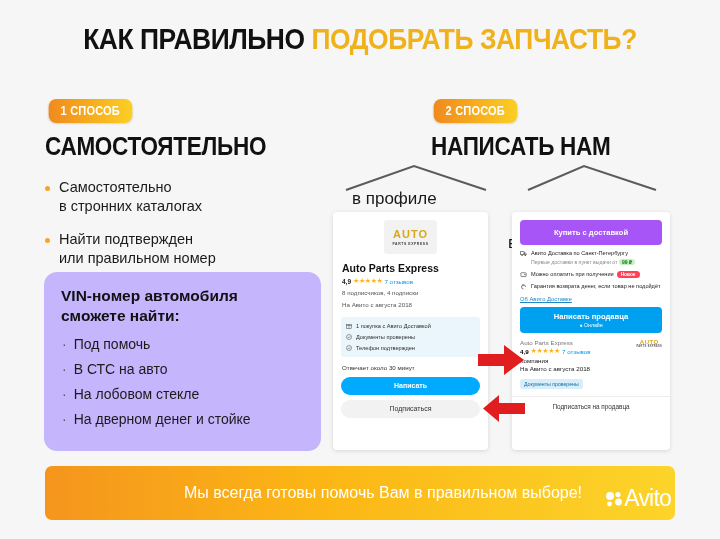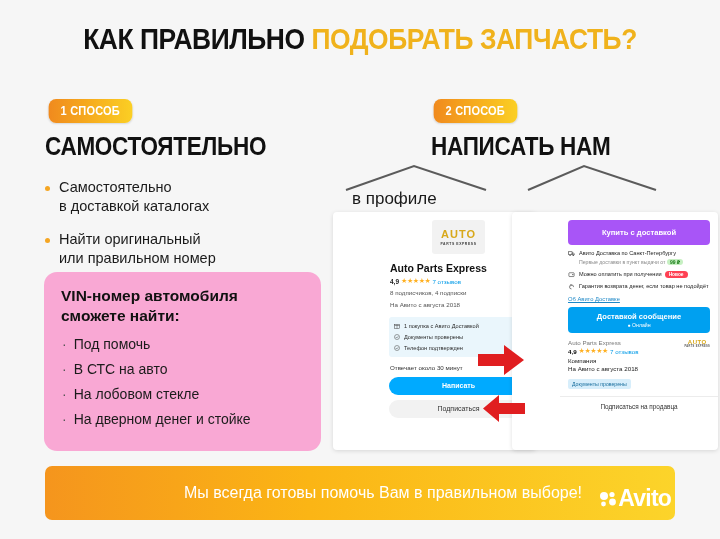--- a/index.html
+++ b/index.html
@@ -66,33 +66,32 @@
   .blt{display:flex;align-items:flex-start;margin-bottom:13px;}
   .blt .dot{
     width:5px;height:5px;border-radius:50%;
     background:#f5a623;margin:8px 9px 0 3px;flex:none;
   }
   .blt .txt{font-size:14.5px;line-height:1.33;color:#1b1b1b;}
 
   
   .vinbox{
     position:absolute;left:44px;top:272px;width:277px;
-    background:#f9a8d4;border-radius:13px;
+    background:#c4b5fd;border-radius:13px;
     padding:14px 16px 16px 17px;
     box-sizing:border-box;
   }
   .vin-title{font-size:15.5px;font-weight:bold;color:#111;line-height:1.28;margin-bottom:9px;}
   .vin-li{display:flex;align-items:flex-start;margin-bottom:7px;font-size:14px;color:#1b1b1b;line-height:1.3;}
   .vin-li .d{margin:0 7px 0 1px;color:#555;}
 
   
   .card{
     position:absolute;background:#fff;border-radius:4px;
     box-shadow:0 1px 4px rgba(0,0,0,.13);
-    padding-left:48px;
   }
   #profile-card{left:333px;top:212px;width:155px;height:238px;}
   #ad-card{left:512px;top:212px;width:158px;height:238px;}
 
   
   .pc-logo{
     margin:8px auto 0 auto;width:53px;height:34px;background:#f2f2f2;
     border-radius:3px;display:flex;flex-direction:column;
     align-items:center;justify-content:center;
   }
@@ -168,47 +167,47 @@
     position:absolute;left:45px;top:466px;width:630px;height:54px;
     background:linear-gradient(90deg,#f5951d 0%,#fbb515 42%,#fcd42a 100%);
     border-radius:7px;
     display:flex;flex-direction:column;align-items:center;justify-content:center;
   }
   .footer .l1{color:#fff;font-size:16px;line-height:1.1;margin-left:46px;}
   .footer .l2{color:#fff;font-size:17px;font-weight:bold;margin-top:4px;letter-spacing:.3px;}
   .avito{
     position:absolute;right:4px;bottom:10px;display:flex;align-items:center;
   }
-  .avito .wd{color:#fff;font-size:23px;font-weight:bold;letter-spacing:-0.8px;line-height:1;}
+  .avito .wd{color:#fff;font-size:23px;font-weight:normal;letter-spacing:-0.8px;line-height:1;}
 </style>
 </head>
 <body>
 
 <div class="page">
 
   <div class="title">
     <span class="blk">КАК ПРАВИЛЬНО</span>
     <span class="ylw">ПОДОБРАТЬ ЗАПЧАСТЬ?</span>
   </div>
 
   <div class="pill" id="pill1">1 СПОСОБ</div>
   <div class="bighead" id="head1">САМОСТОЯТЕЛЬНО</div>
 
   <div class="bullets">
     <div class="blt">
       <div class="dot"></div>
       <div class="txt">
         <div>Самостоятельно</div>
-        <div>в доставкой каталогах</div>
+        <div>в стронних каталогах</div>
       </div>
     </div>
     <div class="blt">
       <div class="dot"></div>
       <div class="txt">
-        <div>Найти оригинальный</div>
+        <div>Найти подтвержден</div>
         <div>или правильном номер</div>
       </div>
     </div>
   </div>
 
   <div class="vinbox">
     <div class="vin-title">
       <div>VIN-номер автомобиля</div>
       <div>сможете найти:</div>
     </div>
@@ -320,21 +319,21 @@
           <path d="M9.5 7a3.5 3.5 0 10-3.5 3.2" fill="none" stroke="#333" stroke-width="1"></path>
           <path d="M4.5 2.2L6.2 4 4.3 5.4" fill="none" stroke="#333" stroke-width="1"></path>
         </svg>
       <div>Гарантия возврата денег, если товар не подойдёт</div>
     </div>
 
     <div class="adlink">Об Авито Доставке</div>
 
 
     <div class="btn-blue2">
-      <div class="t">Доставкой сообщение</div>
+      <div class="t">Написать продавца</div>
       <div class="s">● Онлайн</div>
     </div>
 
     <div class="ad-seller">
       <div class="ad-logo">
         <span>AUTO</span>
         <span class="s2">PARTS EXPRESS</span>
       </div>
       <div class="nm">Auto Parts Express</div>
       <div class="rt">

